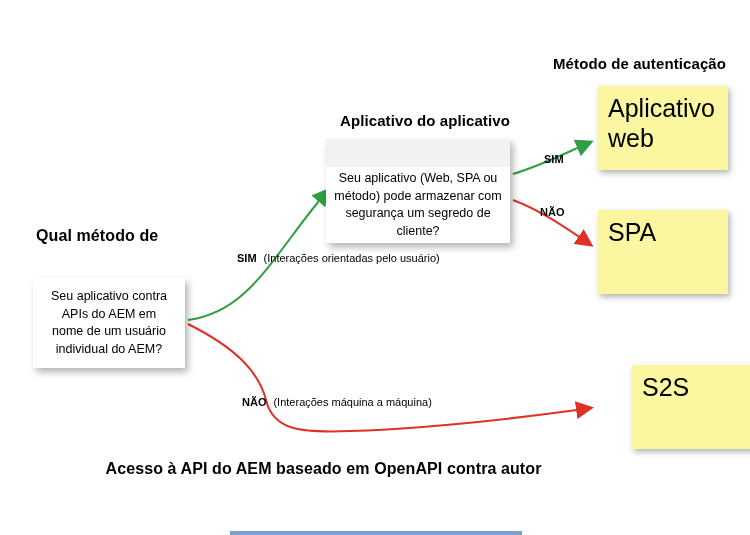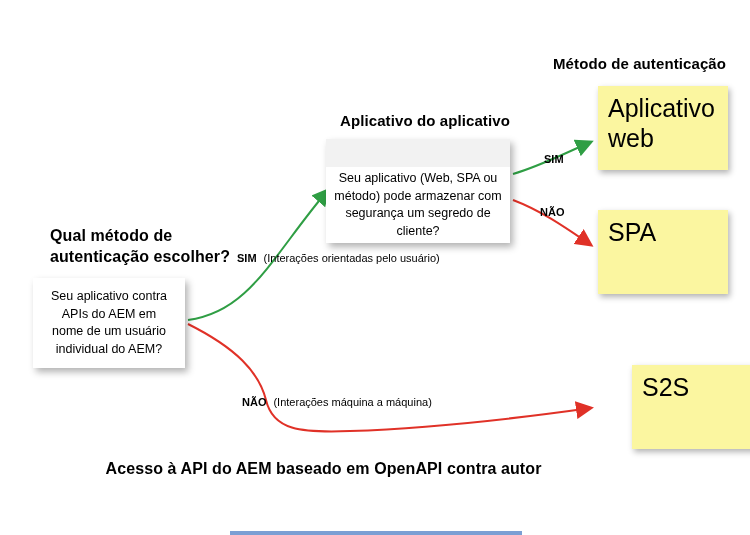--- a/index.html
+++ b/index.html
@@ -9,21 +9,21 @@
     color: #000;
     position: relative;
     overflow: hidden;
   }
   .canvas { position: absolute; inset: 0; width: 750px; height: 535px; }
   .edges { position: absolute; left: 0; top: 0; }
 
   .heading { position: absolute; font-weight: bold; font-size: 15px; letter-spacing: .1px; }
   .h-auth-method   { left: 553px; top: 55px; }
   .h-architecture  { left: 340px; top: 112px; }
-  .h-question      { left: 50px;  top: 226px; font-size: 16px; line-height: 1.3; }
+  .h-question      { left: 36px;  top: 226px; font-size: 16px; line-height: 1.3; }
   .h-footer        { left: 0; top: 460px; width: 647px; text-align: center; font-size: 16px; }
 
   .card {
     position: absolute;
     background: #ffffff;
     box-shadow: 3px 4px 7px rgba(0,0,0,0.30);
     text-align: center;
     font-size: 12.5px;
     line-height: 1.4;
   }
@@ -72,21 +72,20 @@
     <path d="M188,320 C250,312 272,256 328,190" fill="none" stroke-width="2" marker-end="url(#ah-green)" stroke="#2f9e44"></path>
     <path d="M188,324 C236,348 259,372 266,400 C273,430 300,433 350,431 C440,428 520,418 591,408" fill="none" stroke-width="2" marker-end="url(#ah-red)" stroke="#e03127"></path>
     <path d="M513,174 C540,166 563,154 591,142" fill="none" stroke-width="2" marker-end="url(#ah-green)" stroke="#2f9e44"></path>
     <path d="M513,200 C542,211 566,228 591,245" fill="none" stroke-width="2" marker-end="url(#ah-red)" stroke="#e03127"></path>
   </svg>
 
   <div class="heading h-auth-method">Método de autenticação</div>
   <div class="heading h-architecture">Aplicativo do aplicativo</div>
   <div class="heading h-question">
     <span class="qline">Qual método de</span>
-    <span class="qline">autenticação escolher?</span>
   </div>
   <div class="heading h-footer">Acesso à API do AEM baseado em OpenAPI contra autor</div>
 
   <div class="card card-left">
     <span class="qline">Seu aplicativo contra</span>
     <span class="qline">APIs do AEM em</span>
     <span class="qline">nome de um usuário</span>
     <span class="qline">individual do AEM?</span>
   </div>
 

